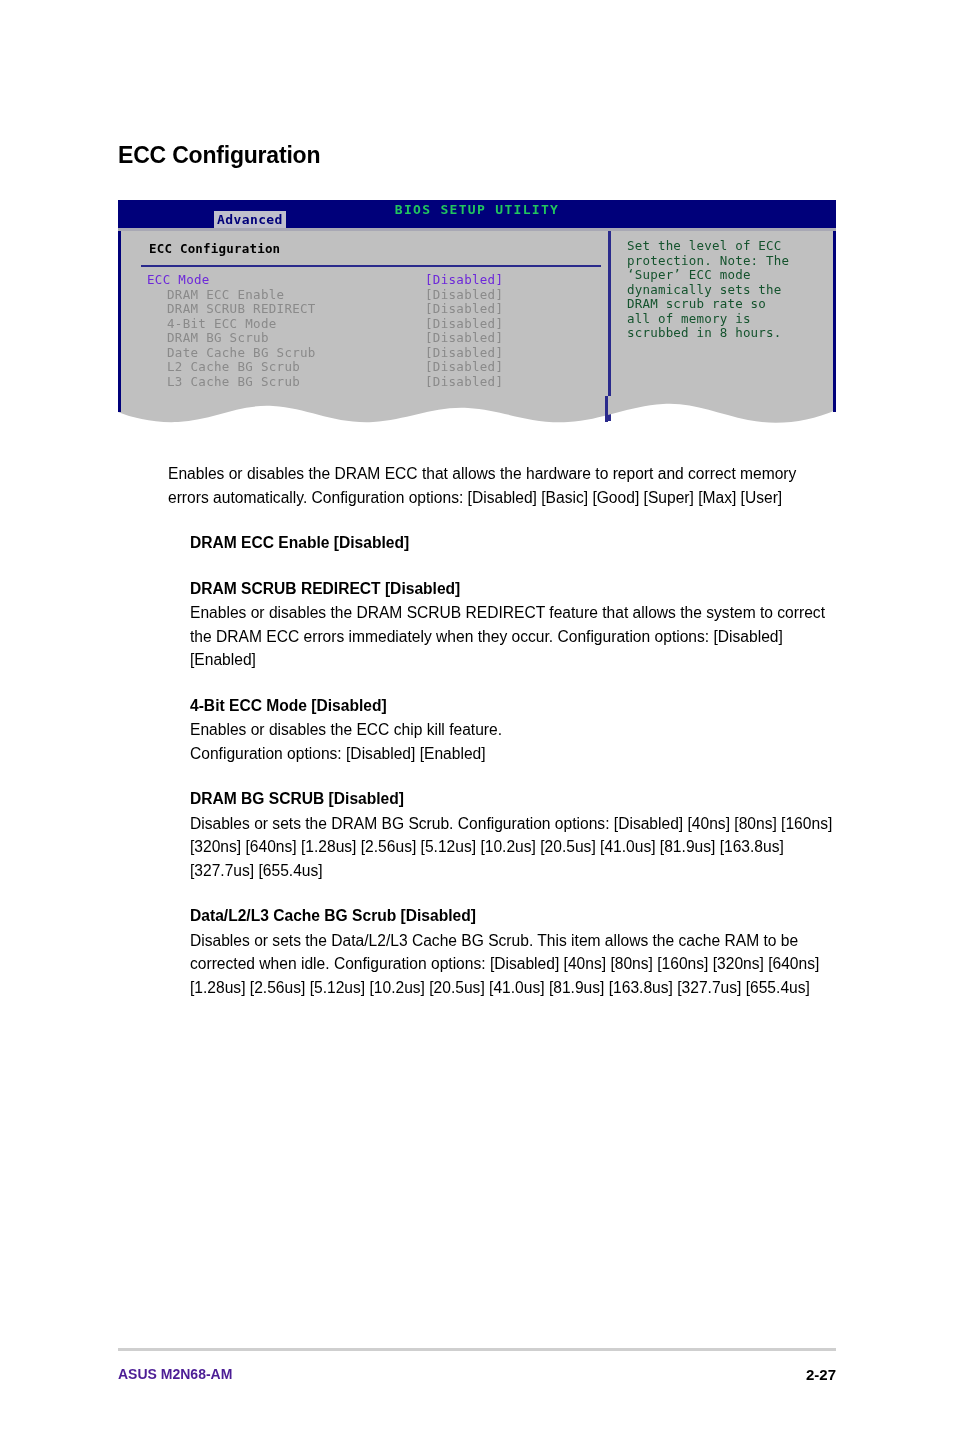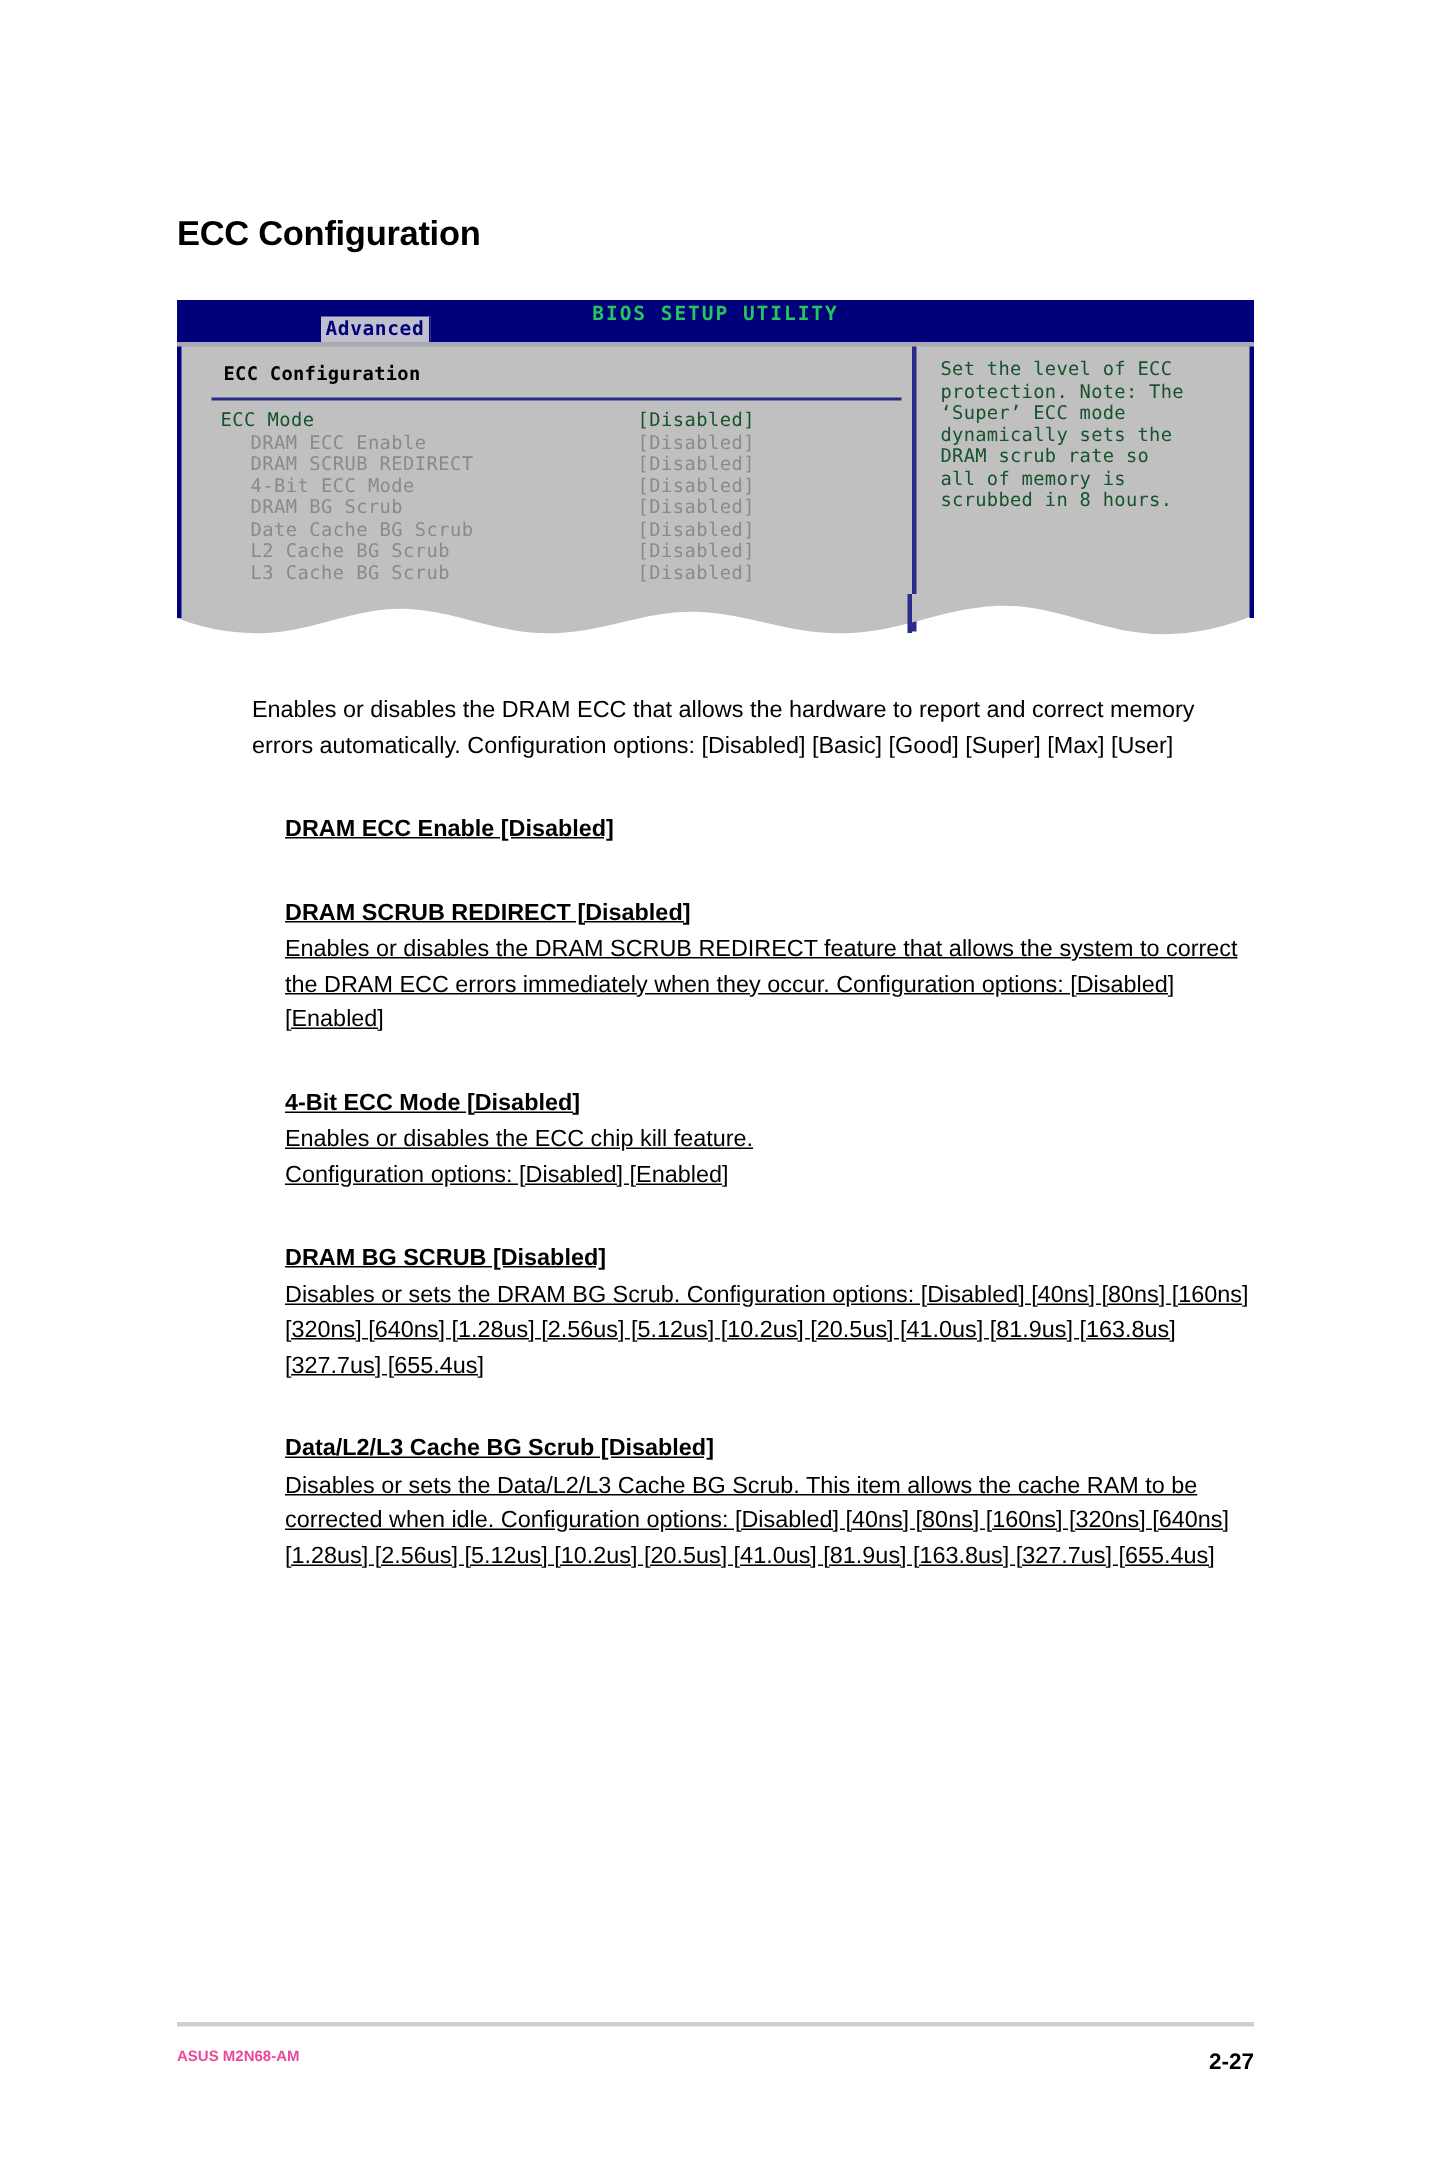--- a/index.html
+++ b/index.html
@@ -162,21 +162,21 @@
     position: absolute;
     left: 6px;
     top: 0;
   }
   .opt-row .opt-val {
     position: absolute;
     left: 284px;
     top: 0;
   }
   .opt-row.selected .opt-name,
-  .opt-row.selected .opt-val { color: #14532d; }
+  .opt-row.selected .opt-val { color: #6d28d9; }
   .opt-row.dim .opt-name,
   .opt-row.dim .opt-val { color: #8a8a8a; }
   .opt-row.indent .opt-name { left: 26px; }
 
   .help-text {
     position: absolute;
     left: 10px;
     top: 8px;
     width: 200px;
     font-family: "DejaVu Sans Mono", monospace;
@@ -210,22 +210,21 @@
   .lead-head {
     font-style: italic;
     text-decoration: underline;
     font-size: 16px;
     margin-bottom: 1px;
   }
   .lead-body { margin: 0 0 0 0; }
 
   .sub-block {
     margin-left: 22px;
-    margin-top: 32px;
-    text-decoration: underline;
+    margin-top: 22px;
   }
   .sub-head {
     font-weight: bold;
     font-size: 15.6px;
     margin-bottom: 1px;
   }
   .sub-body { margin: 0; }
 
   
   .footer-rule {
@@ -233,23 +232,23 @@
     left: 118px;
     top: 1348px;
     width: 718px;
     height: 3px;
     background: #cfcfcf;
   }
   .footer-left {
     position: absolute;
     left: 118px;
     top: 1366px;
-    font-size: 10px;
-    font-weight: bold;
-    color: #ec4899;
+    font-size: 14px;
+    font-weight: bold;
+    color: #4c1d95;
   }
   .footer-right {
     position: absolute;
     left: 636px;
     top: 1366px;
     width: 200px;
     text-align: right;
     font-size: 15px;
     font-weight: bold;
     color: #000;

